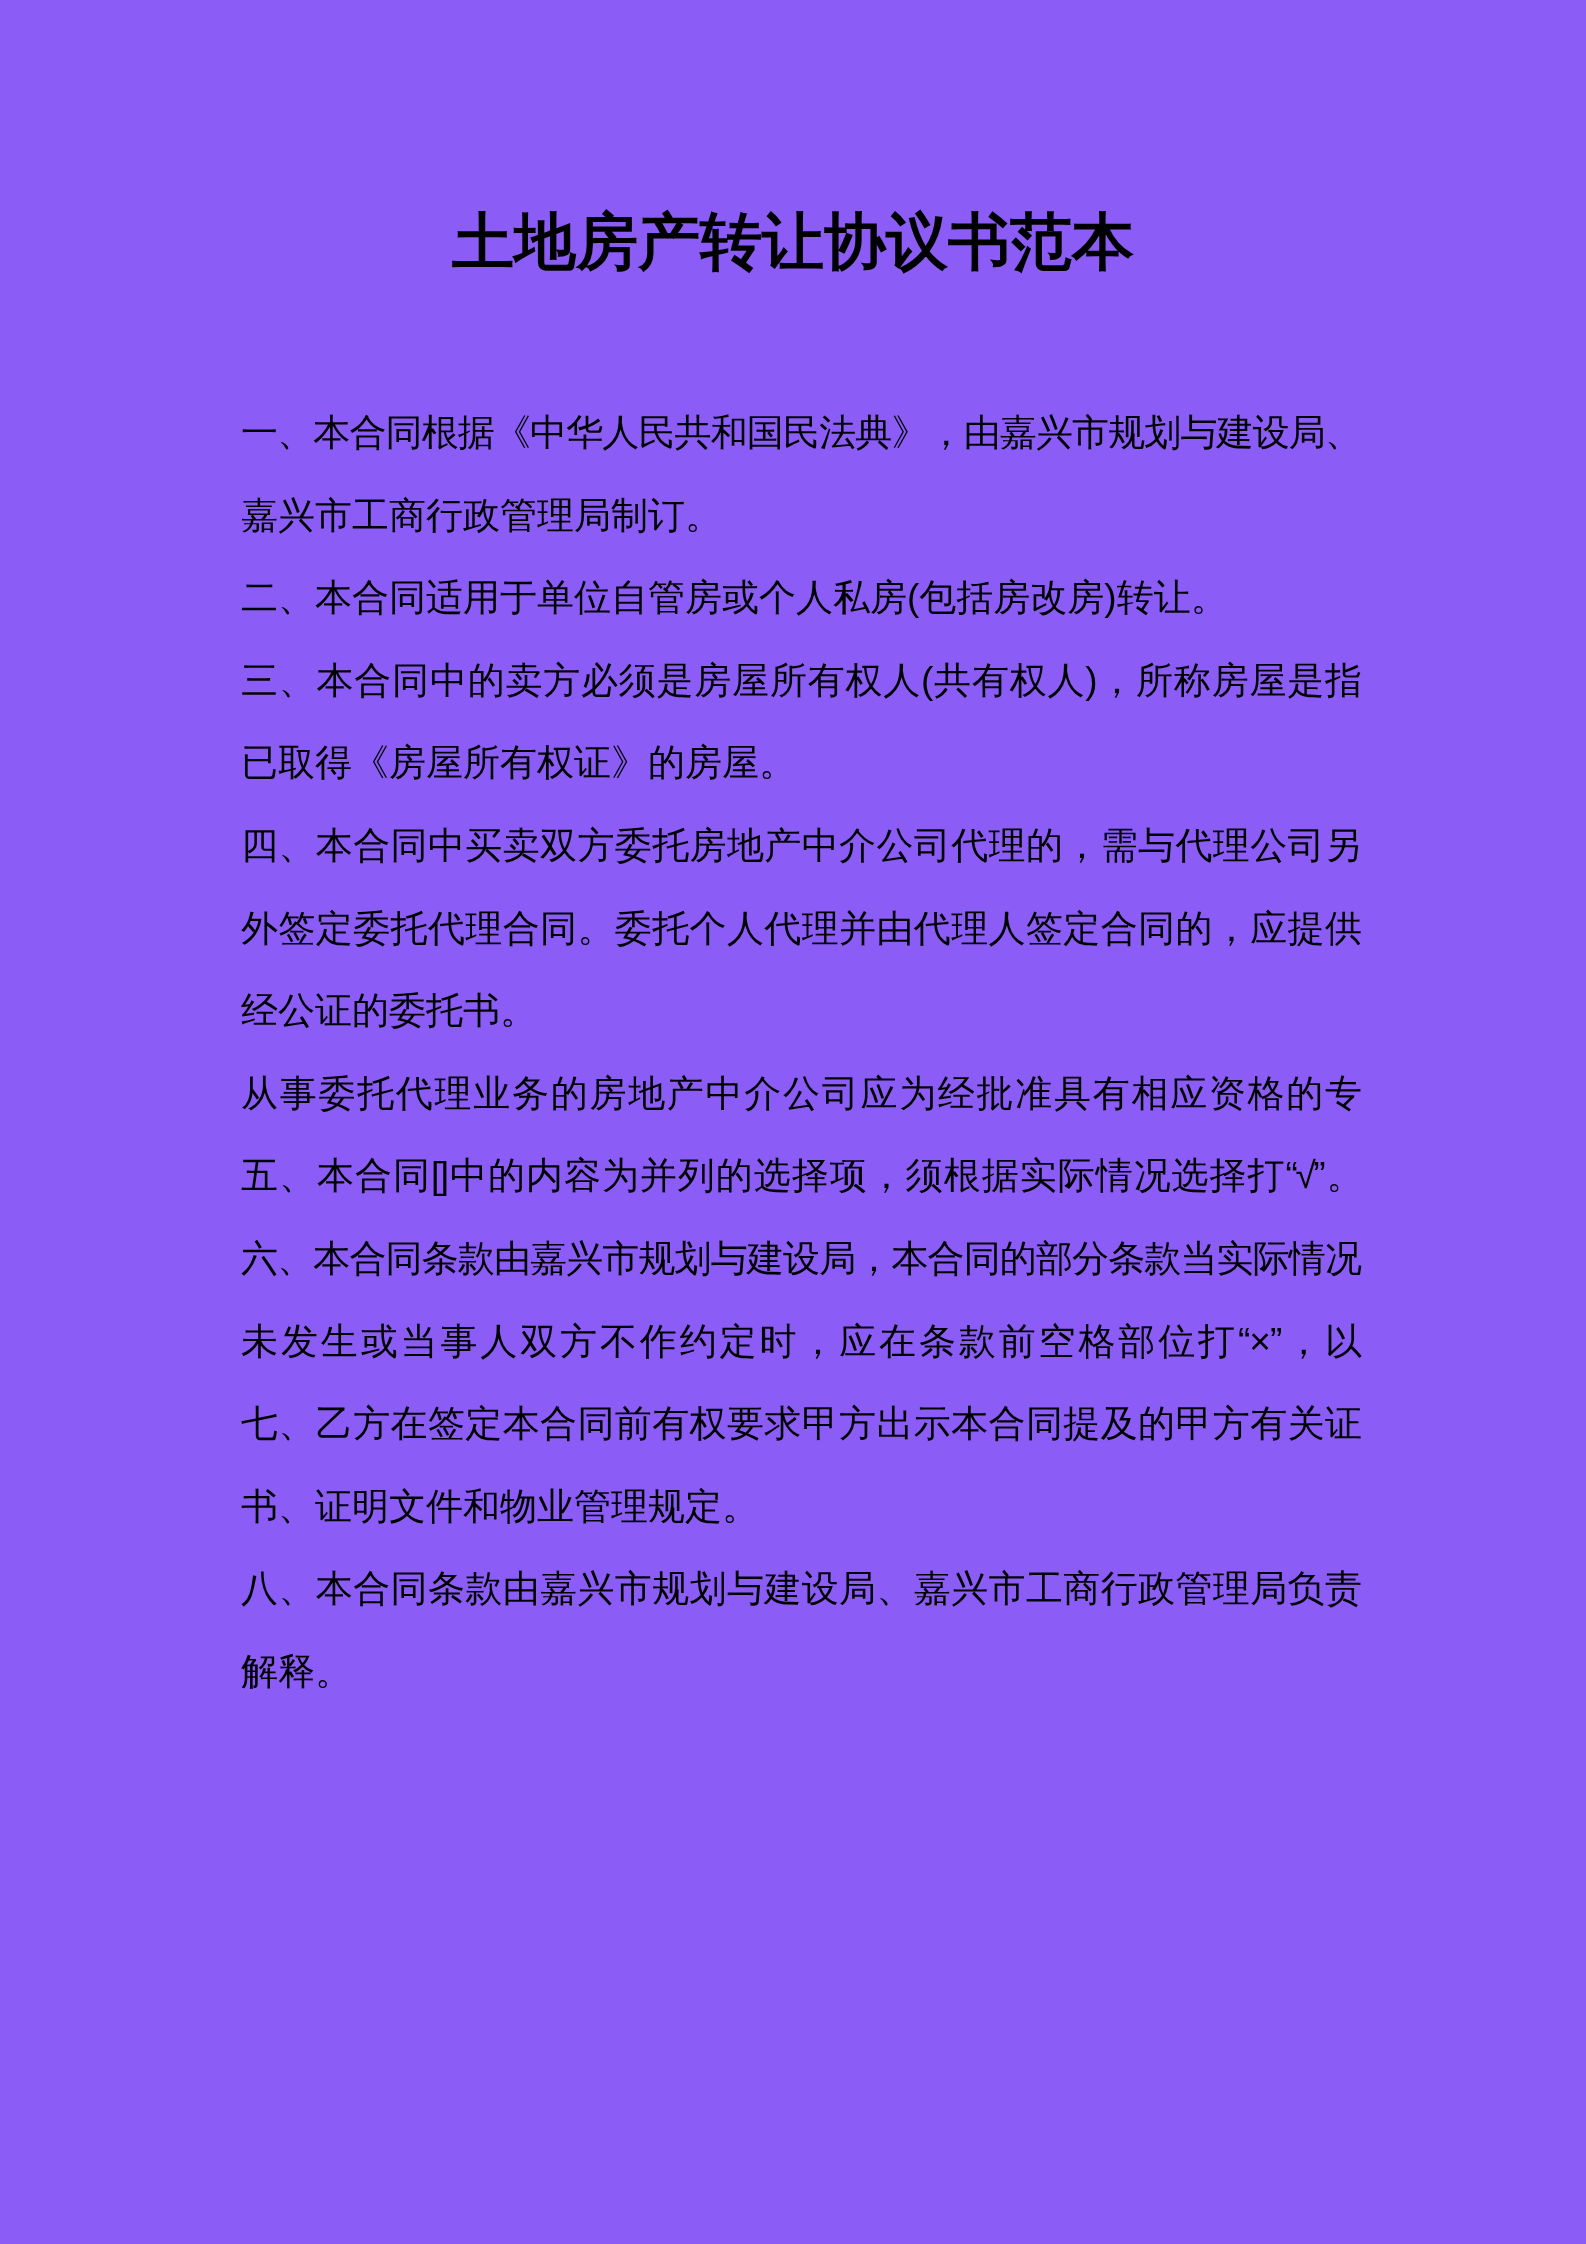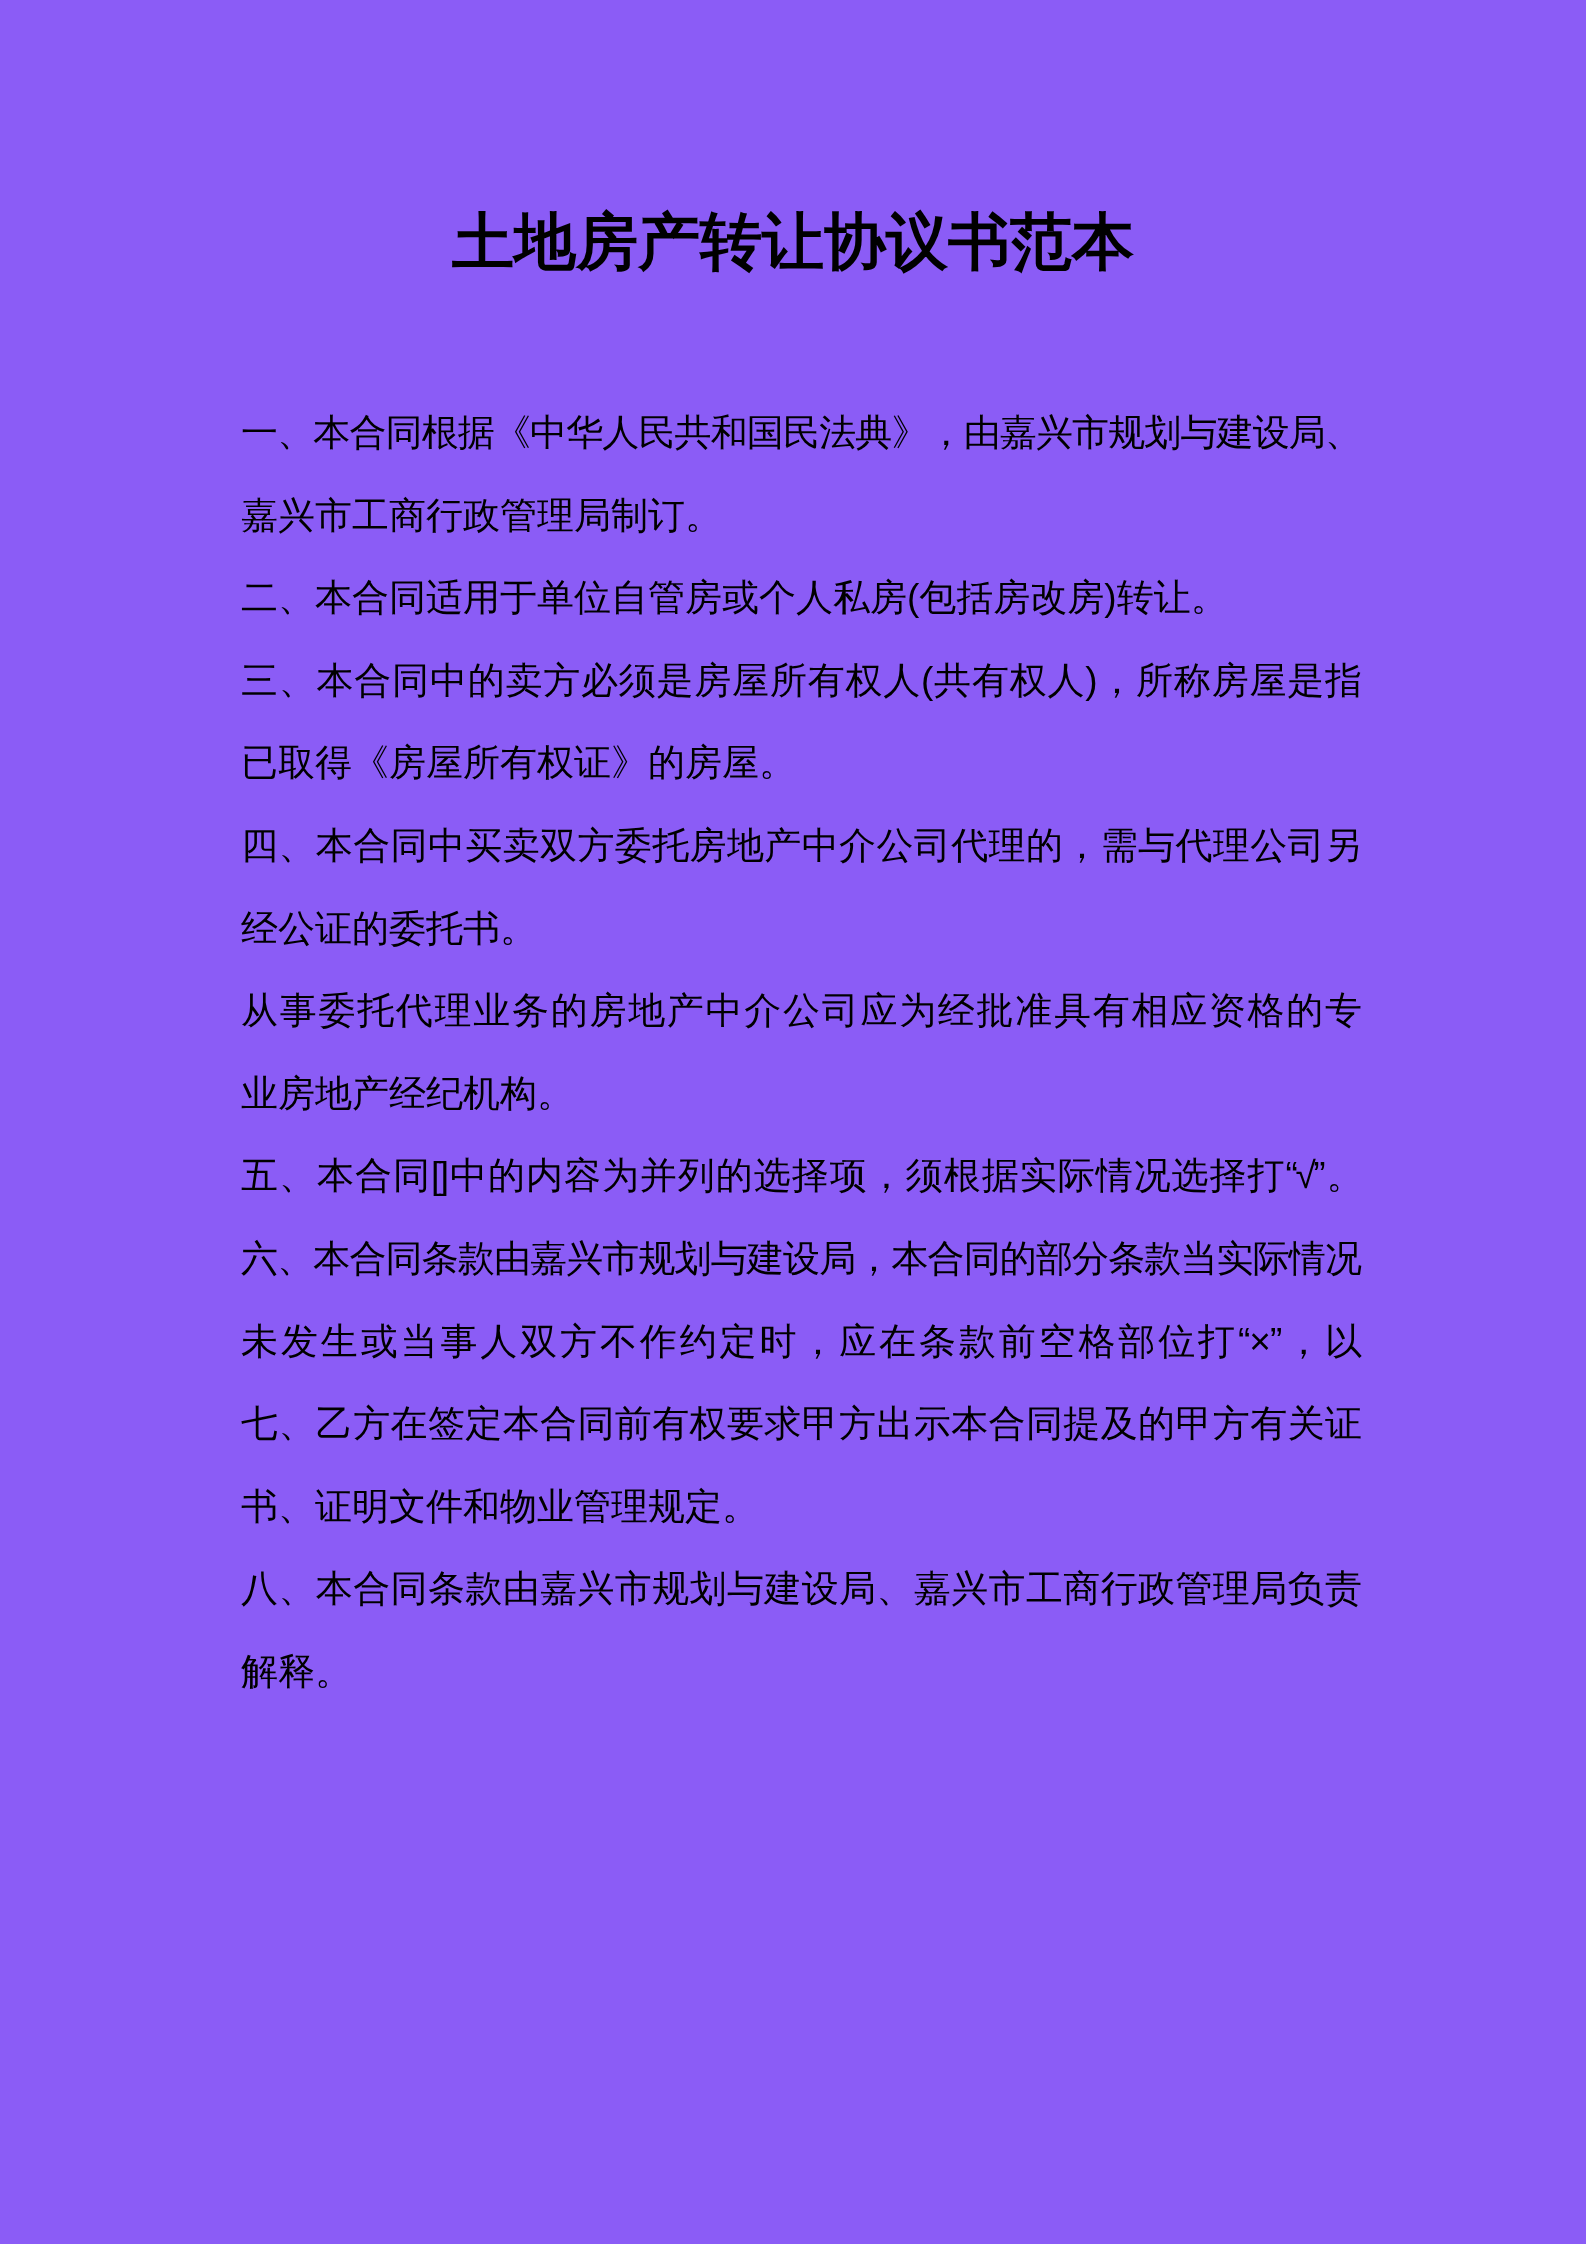--- a/index.html
+++ b/index.html
@@ -58,23 +58,23 @@
 
 <div class="page">
   <h1 class="title">土地房产转让协议书范本</h1>
   <div class="body-text">
     <div class="line full">一、本合同根据《中华人民共和国民法典》，由嘉兴市规划与建设局、</div>
     <div class="line">嘉兴市工商行政管理局制订。</div>
     <div class="line">二、本合同适用于单位自管房或个人私房(包括房改房)转让。</div>
     <div class="line full">三、本合同中的卖方必须是房屋所有权人(共有权人)，所称房屋是指</div>
     <div class="line">已取得《房屋所有权证》的房屋。</div>
     <div class="line full">四、本合同中买卖双方委托房地产中介公司代理的，需与代理公司另</div>
+    <div class="line full">外签定委托代理合同。委托个人代理并由代理人签定合同的，应提供</div>
     <div class="line">经公证的委托书。</div>
     <div class="line full">从事委托代理业务的房地产中介公司应为经批准具有相应资格的专</div>
-    <div class="line">业房地产经纪机构。</div>
     <div class="line full squeeze">五、本合同[]中的内容为并列的选择项，须根据实际情况选择打“√”。</div>
     <div class="line full">六、本合同条款由嘉兴市规划与建设局，本合同的部分条款当实际情况</div>
     <div class="line full">未发生或当事人双方不作约定时，应在条款前空格部位打“×”，以</div>
     <div class="line full">七、乙方在签定本合同前有权要求甲方出示本合同提及的甲方有关证</div>
     <div class="line">书、证明文件和物业管理规定。</div>
     <div class="line full">八、本合同条款由嘉兴市规划与建设局、嘉兴市工商行政管理局负责</div>
     <div class="line">解释。</div>
   </div>
 </div>
 

